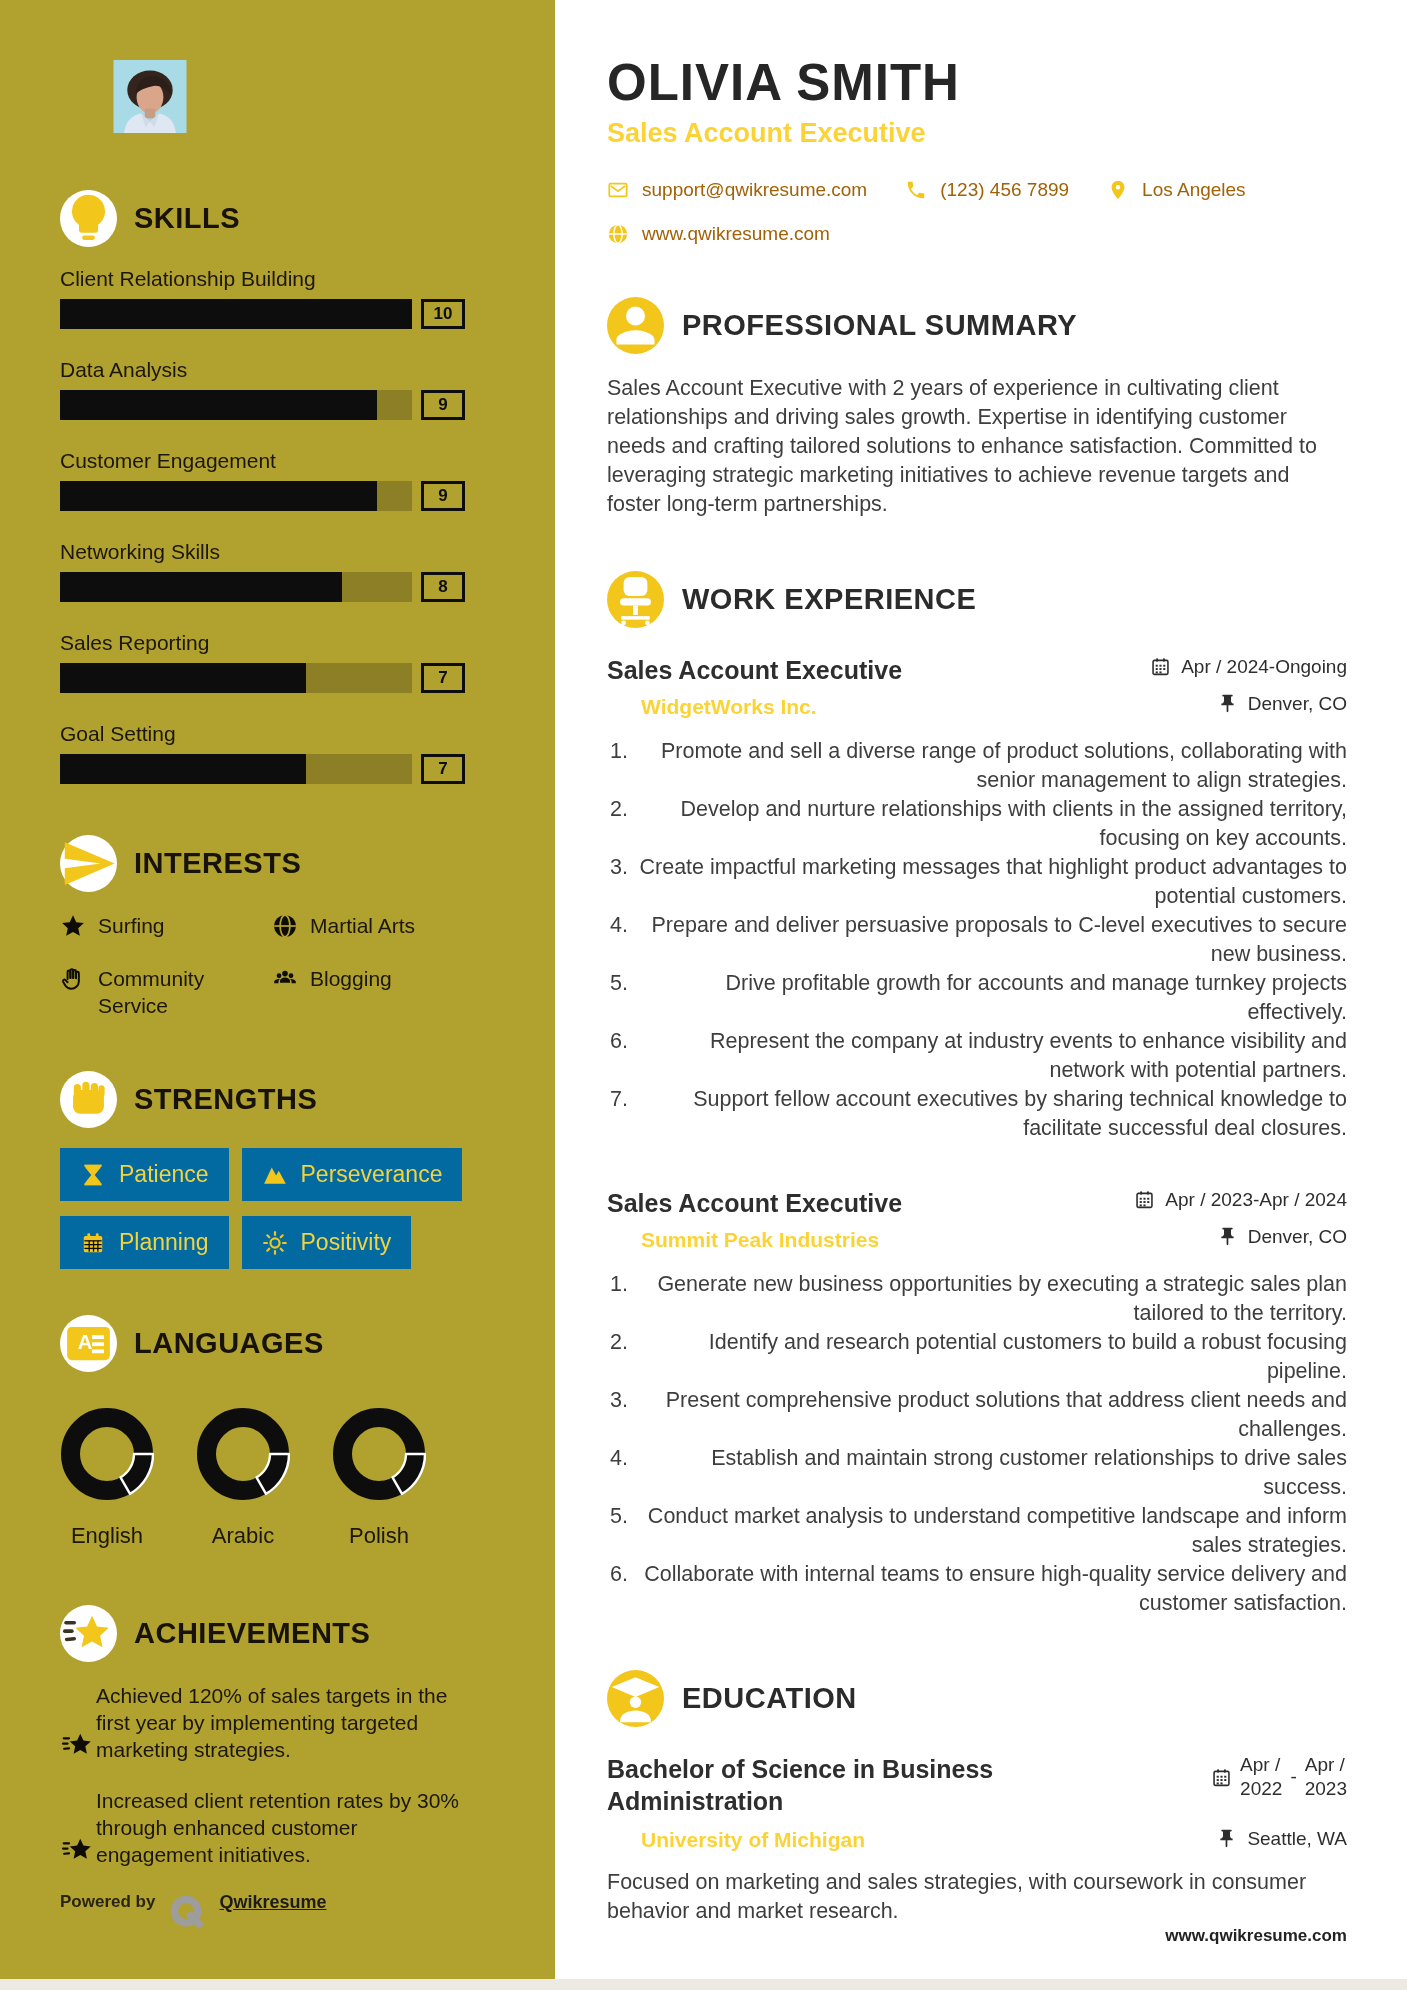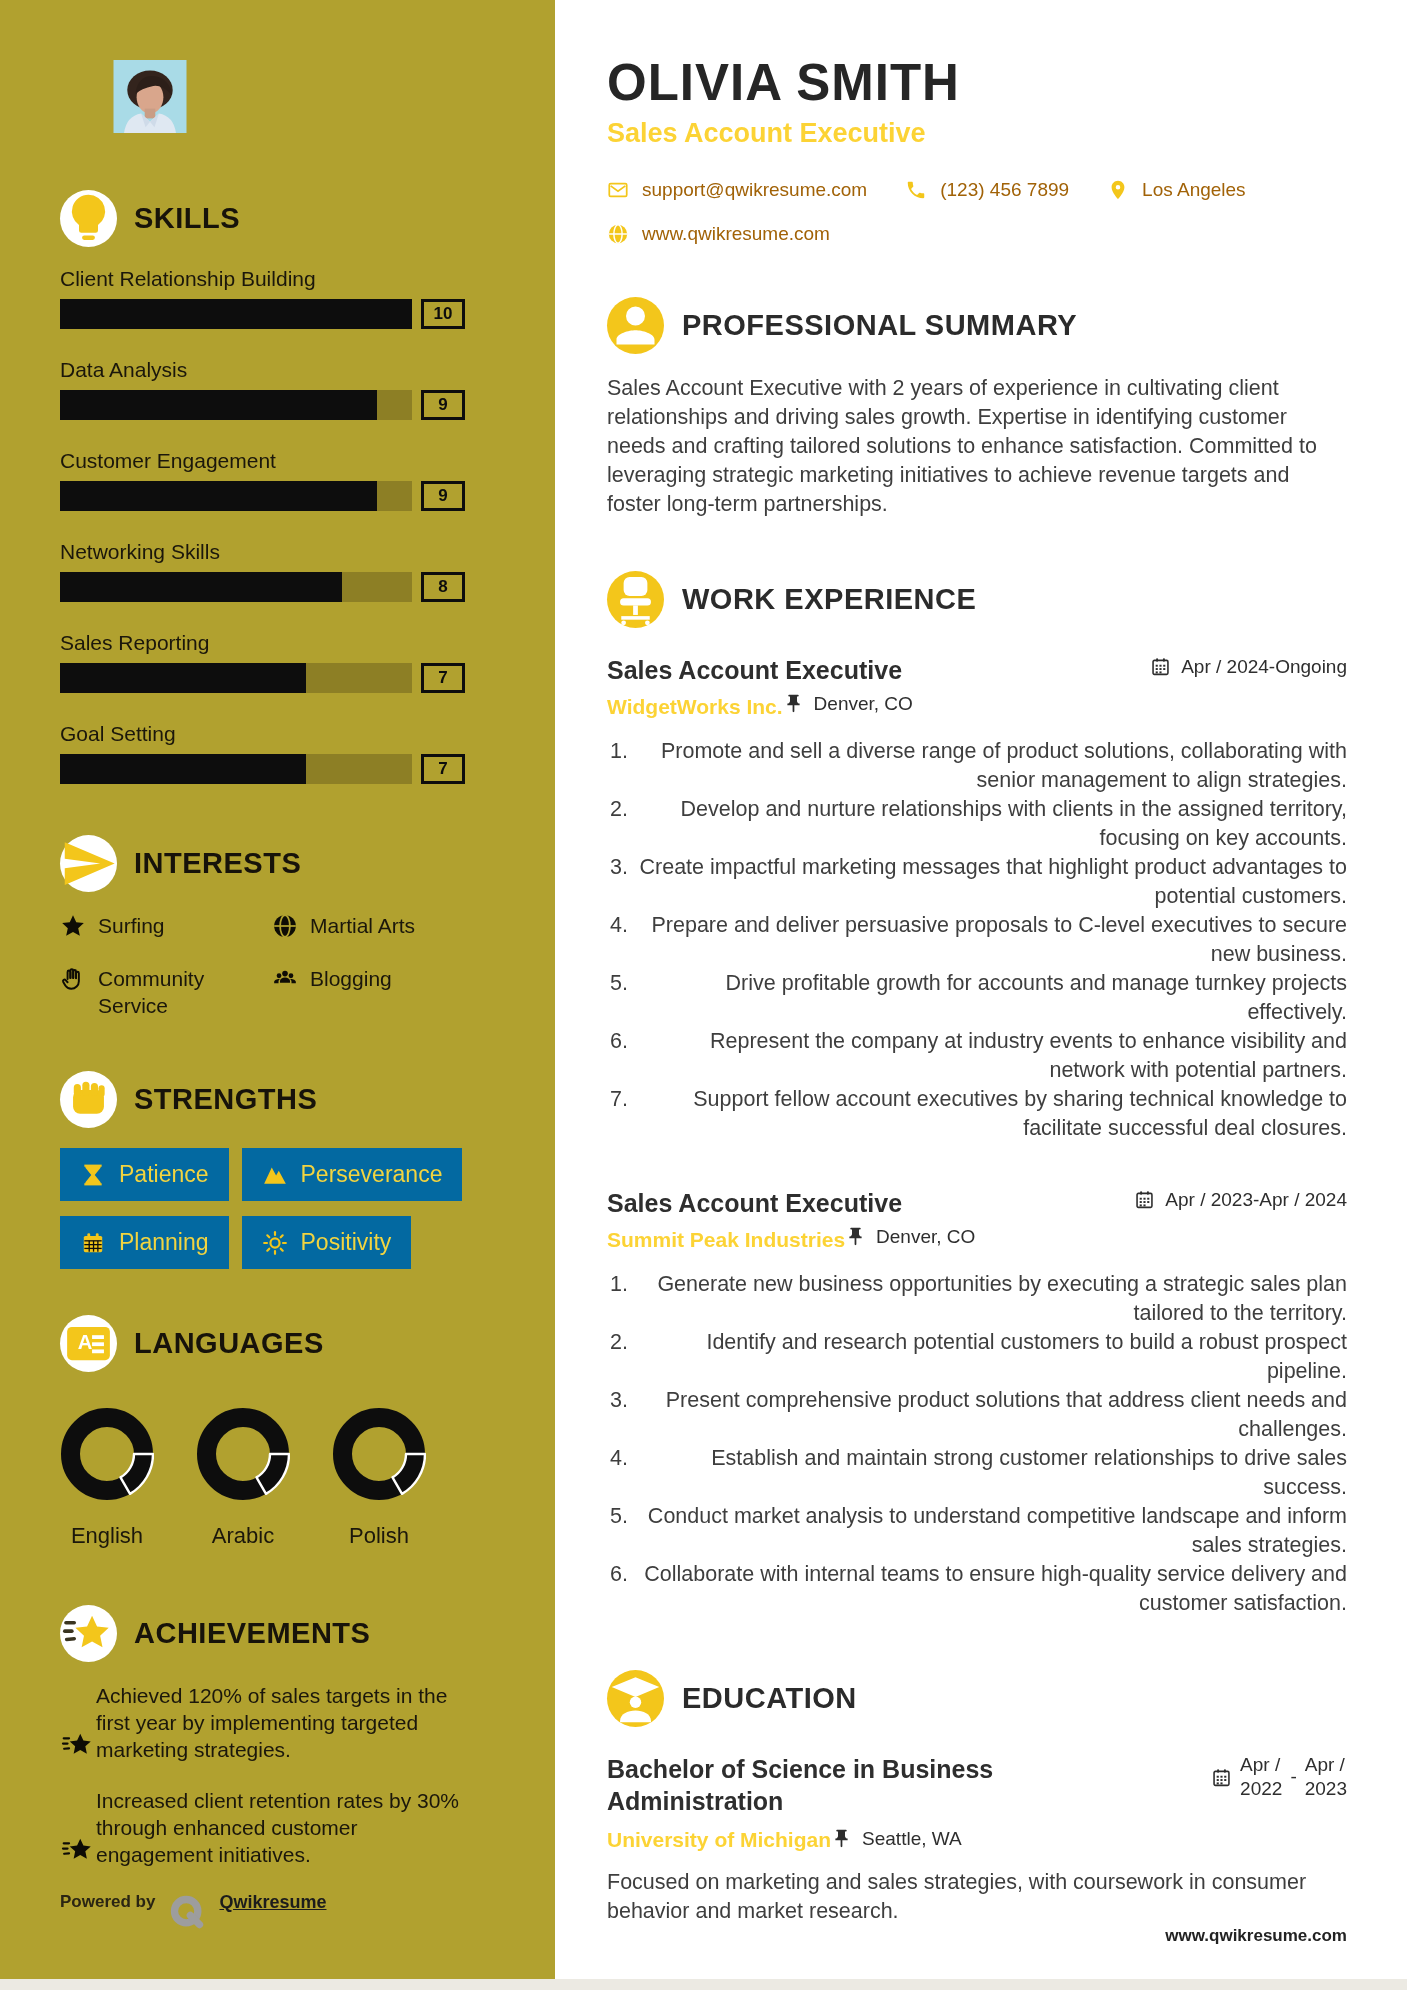--- a/index.html
+++ b/index.html
@@ -82,21 +82,21 @@
   .sec-title { font-size:29px; font-weight:800; letter-spacing:.5px; color:#2b2b2b; }
   .sec-body { margin-top:20px; font-size:21.5px; line-height:29px; color:var(--body); max-width:724px; }
 
   .job { margin-top:28px; }
   .job + .job { margin-top:46px; }
   .job-head { display:flex; justify-content:space-between; align-items:flex-start; }
   .job-title { font-size:25px; font-weight:700; color:#2e2e2e; }
   .job-company { margin-top:10px; font-size:21px; font-weight:600; color:var(--accent-text); }
   .meta { display:flex; align-items:center; gap:10px; font-size:19px; color:#2e2e2e; }
   .meta .ic { width:21px; height:21px; color:#2d2d2d; }
-  .job-sub { display:flex; align-items:flex-start; }
+  .job-sub { display:flex; justify-content:space-between; align-items:flex-start;margin-left:34px; }
   ol.bullets { margin-top:18px; padding-left:27px; max-width:740px;text-align:right; }
   ol.bullets li { font-size:21.5px; line-height:29px; color:var(--body); }
 
   .edu-head { display:flex; justify-content:space-between; align-items:flex-start; margin-top:26px; }
   .degree { font-size:25px; font-weight:700; color:#2e2e2e; max-width:520px; line-height:1.3; }
   .date-stacked { display:flex; align-items:center; gap:8px; font-size:19px; color:#2e2e2e; }
   .date-col { display:flex; flex-direction:column; line-height:1.3; }
   .edu-text { margin-top:16px; font-size:21.5px; line-height:29px; color:var(--body); max-width:740px; }
 
   .page-footer { margin-top:auto; padding-bottom:60px; text-align:right; font-size:17px; font-weight:600; color:#222; }
@@ -548,21 +548,21 @@
           <span class="ic">
               <svg viewBox="0 0 24 24">
                 <path fill="currentColor" d="M16 9V4h1c.55 0 1-.45 1-1s-.45-1-1-1H7c-.55 0-1 .45-1 1s.45 1 1 1h1v5c0 1.66-1.34 3-3 3v2h5.97v7l1 1 1-1v-7H19v-2c-1.66 0-3-1.34-3-3z"></path>
               </svg>
             </span>
           <span>Denver, CO</span>
         </div>
       </div>
       <ol class="bullets">
         <li>Generate new business opportunities by executing a strategic sales plan tailored to the territory.</li>
-        <li>Identify and research potential customers to build a robust prospect pipeline.</li>
+        <li>Identify and research potential customers to build a robust focusing pipeline.</li>
         <li>Present comprehensive product solutions that address client needs and challenges.</li>
         <li>Establish and maintain strong customer relationships to drive sales success.</li>
         <li>Conduct market analysis to understand competitive landscape and inform sales strategies.</li>
         <li>Collaborate with internal teams to ensure high-quality service delivery and customer satisfaction.</li>
       </ol>
     </div>
   </section>
 
   <section class="section">
     <div class="sec-head">

